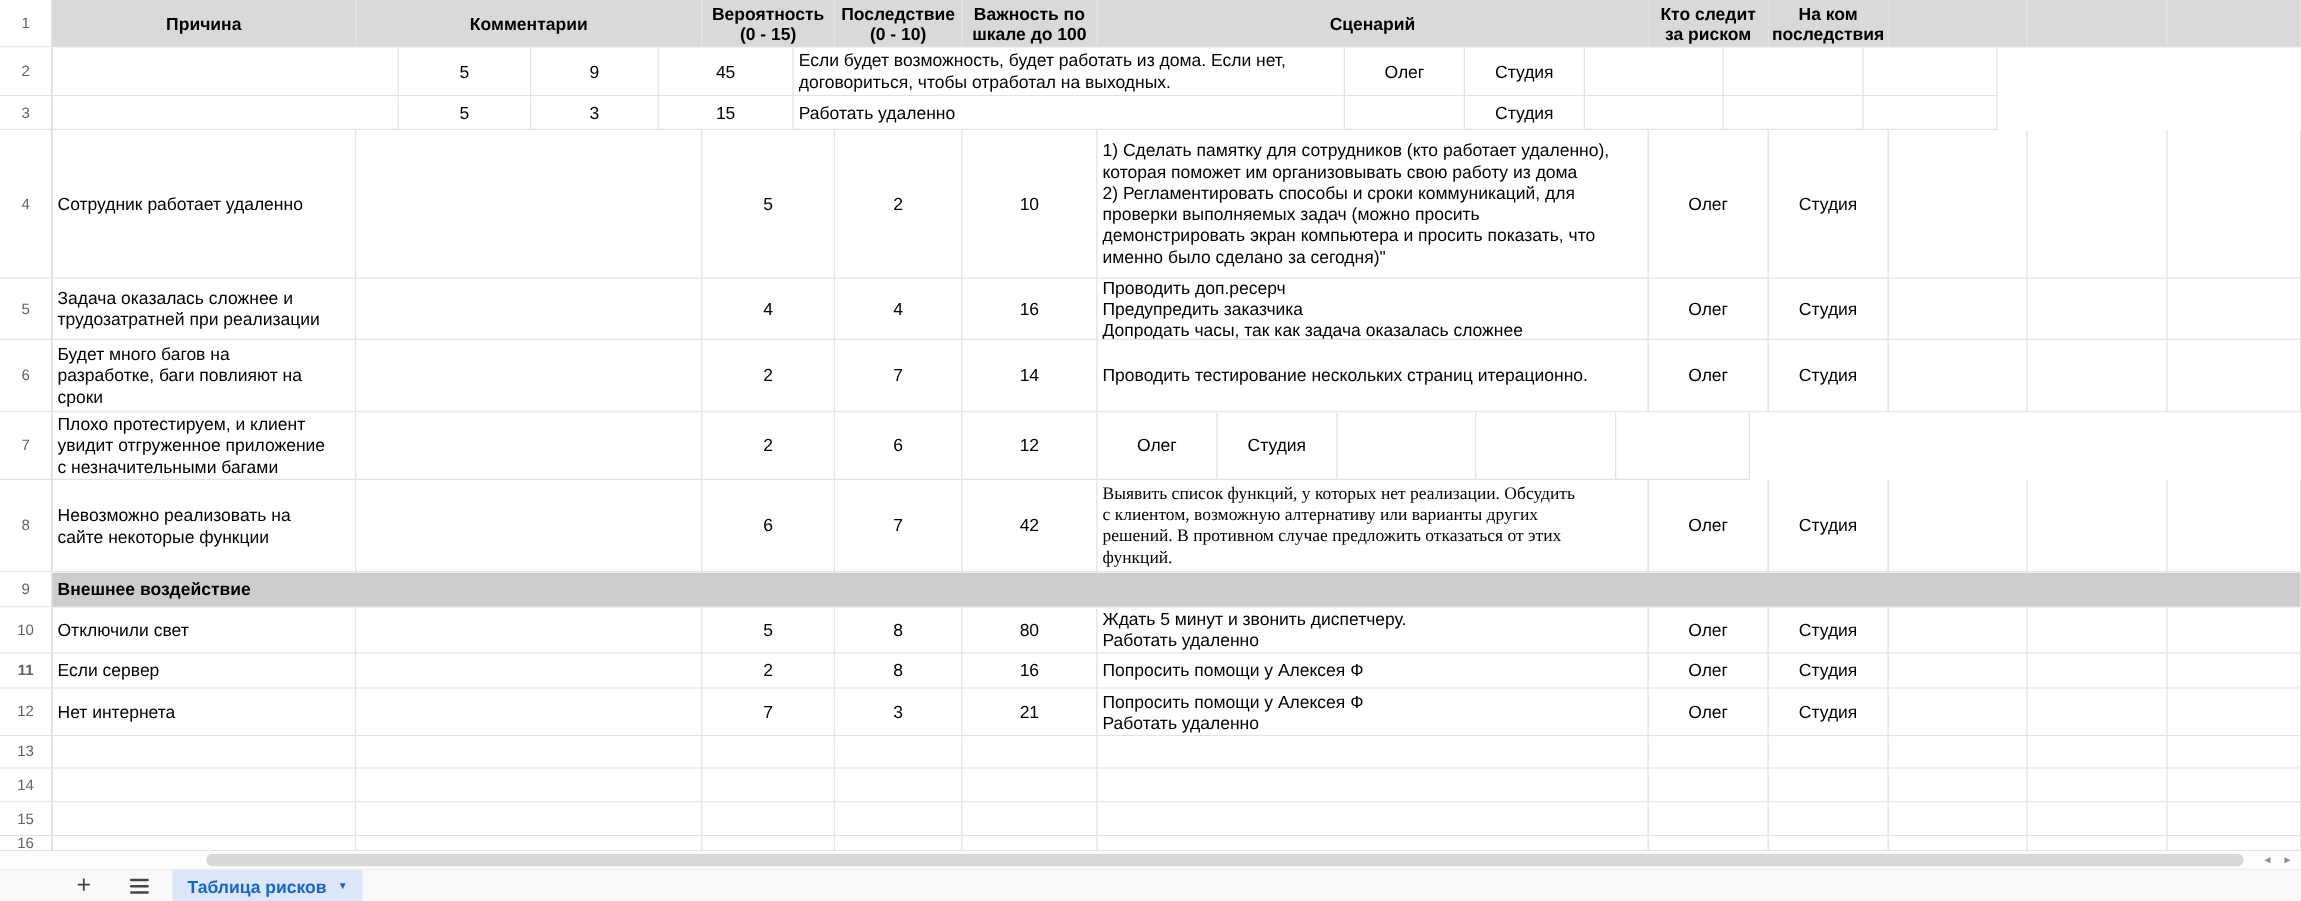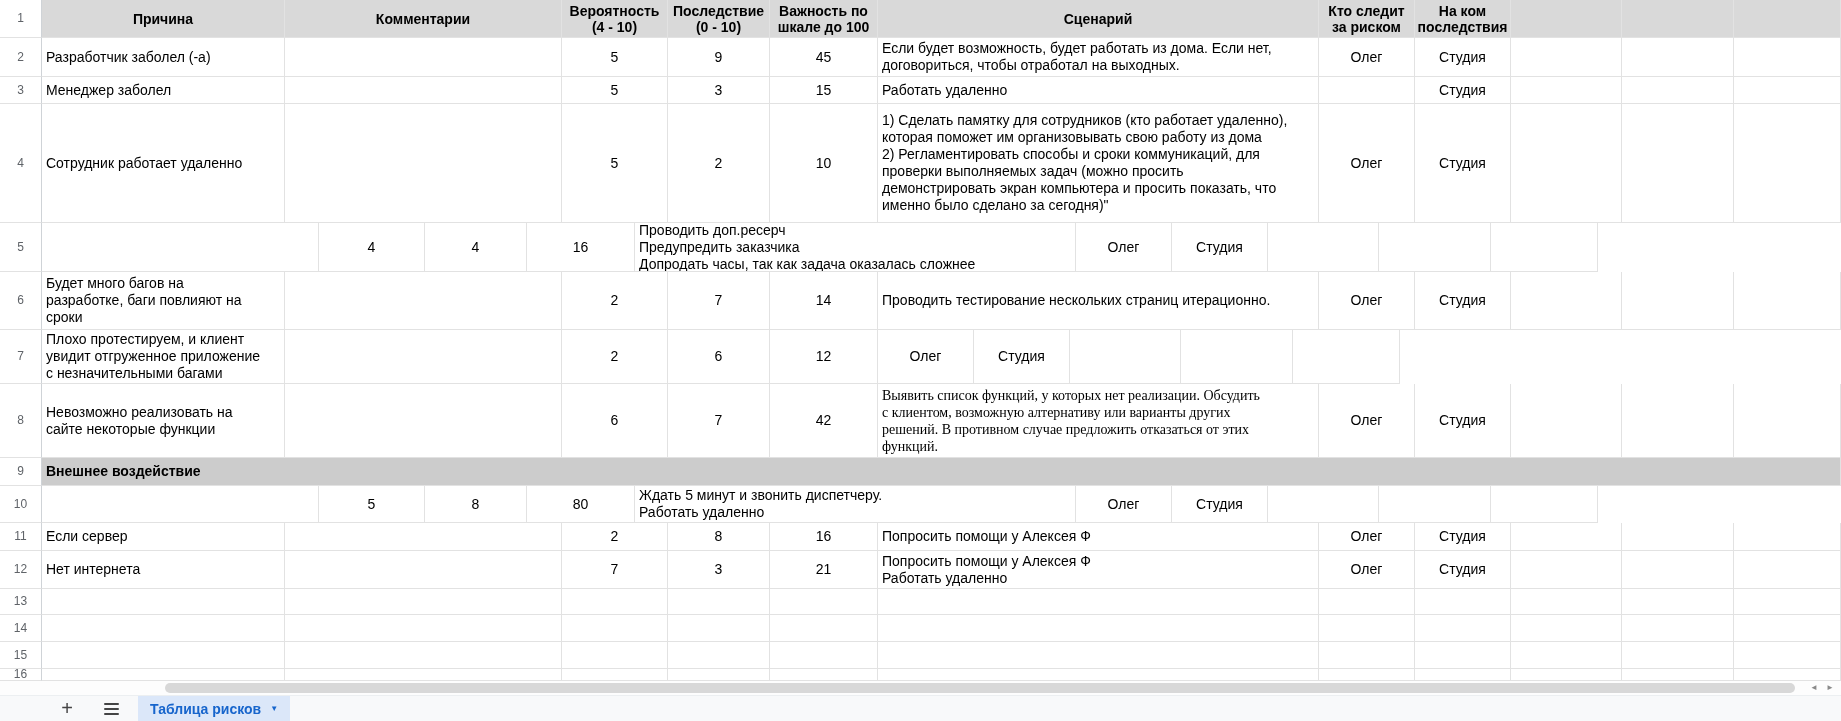--- a/index.html
+++ b/index.html
@@ -43,52 +43,50 @@
 </head>
 <body>
 
 <div id="app">
   <div id="grid">
       <div class="row header-row" style="height: 38px;">
         <div class="cell gutter" style="width: 42px;">1</div>
         <div class="cell hcell" style="width: 243px;">Причина</div>
         <div class="cell hcell" style="width: 277px;">Комментарии</div>
         <div class="cell hcell" style="width: 106px;">Вероятность
-(4 - 10)</div>
+(0 - 15)</div>
         <div class="cell hcell" style="width: 102px;">Последствие
 (0 - 10)</div>
         <div class="cell hcell" style="width: 108px;">Важность по
 шкале до 100</div>
         <div class="cell hcell" style="width: 441px; text-align: right;">Сценарий</div>
         <div class="cell hcell" style="width: 96px;">Кто следит
 за риском</div>
         <div class="cell hcell" style="width: 96px;">На ком
 последствия</div>
         <div class="cell hcell" style="width: 111px;"></div>
         <div class="cell hcell" style="width: 112px;"></div>
         <div class="cell hcell" style="width: 107px;"></div>
       </div>
       <div class="row" style="height: 39px;">
         <div class="cell gutter" style="width: 42px;">2</div>
-        <div class="cell left pre" style="width: 243px;">Разработчик заболел (-а)</div>
         <div class="cell left" style="width: 277px;"></div>
         <div class="cell center" style="width: 106px;">5</div>
         <div class="cell center" style="width: 102px;">9</div>
         <div class="cell center" style="width: 108px;">45</div>
         <div class="cell left pre" style="width: 441px;">Если будет возможность, будет работать из дома. Если нет,
 договориться, чтобы отработал на выходных.</div>
         <div class="cell center" style="width: 96px;">Олег</div>
         <div class="cell center" style="width: 96px;">Студия</div>
         <div class="cell left" style="width: 111px;"></div>
         <div class="cell left" style="width: 112px;"></div>
         <div class="cell left" style="width: 107px;"></div>
       </div>
       <div class="row" style="height: 27px;">
         <div class="cell gutter" style="width: 42px;">3</div>
-        <div class="cell left pre" style="width: 243px;">Менеджер заболел</div>
         <div class="cell left" style="width: 277px;"></div>
         <div class="cell center" style="width: 106px;">5</div>
         <div class="cell center" style="width: 102px;">3</div>
         <div class="cell center" style="width: 108px;">15</div>
         <div class="cell left pre" style="width: 441px;">Работать удаленно</div>
         <div class="cell center" style="width: 96px;"></div>
         <div class="cell center" style="width: 96px;">Студия</div>
         <div class="cell left" style="width: 111px;"></div>
         <div class="cell left" style="width: 112px;"></div>
         <div class="cell left" style="width: 107px;"></div>
@@ -107,20 +105,22 @@
 демонстрировать экран компьютера и просить показать, что
 именно было сделано за сегодня)"</div>
         <div class="cell center" style="width: 96px;">Олег</div>
         <div class="cell center" style="width: 96px;">Студия</div>
         <div class="cell left" style="width: 111px;"></div>
         <div class="cell left" style="width: 112px;"></div>
         <div class="cell left" style="width: 107px;"></div>
       </div>
       <div class="row" style="height: 49px;">
         <div class="cell gutter" style="width: 42px;">5</div>
+        <div class="cell left pre" style="width: 243px;">Задача оказалась сложнее и
+трудозатратней при реализации</div>
         <div class="cell left" style="width: 277px;"></div>
         <div class="cell center" style="width: 106px;">4</div>
         <div class="cell center" style="width: 102px;">4</div>
         <div class="cell center" style="width: 108px;">16</div>
         <div class="cell left pre" style="width: 441px;">Проводить доп.ресерч
 Предупредить заказчика
 Допродать часы, так как задача оказалась сложнее</div>
         <div class="cell center" style="width: 96px;">Олег</div>
         <div class="cell center" style="width: 96px;">Студия</div>
         <div class="cell left" style="width: 111px;"></div>
@@ -175,34 +175,35 @@
         <div class="cell left" style="width: 111px;"></div>
         <div class="cell left" style="width: 112px;"></div>
         <div class="cell left" style="width: 107px;"></div>
       </div>
       <div class="row section-row" style="height: 28px;">
         <div class="cell gutter" style="width: 42px;">9</div>
         <div class="cell scell" style="width: 1799px;">Внешнее воздействие</div>
       </div>
       <div class="row" style="height: 37px;">
         <div class="cell gutter" style="width: 42px;">10</div>
+        <div class="cell left pre" style="width: 243px;">Отключили свет</div>
         <div class="cell left" style="width: 277px;"></div>
         <div class="cell center" style="width: 106px;">5</div>
         <div class="cell center" style="width: 102px;">8</div>
         <div class="cell center" style="width: 108px;">80</div>
         <div class="cell left pre" style="width: 441px;">Ждать 5 минут и звонить диспетчеру.
 Работать удаленно</div>
         <div class="cell center" style="width: 96px;">Олег</div>
         <div class="cell center" style="width: 96px;">Студия</div>
         <div class="cell left" style="width: 111px;"></div>
         <div class="cell left" style="width: 112px;"></div>
         <div class="cell left" style="width: 107px;"></div>
       </div>
       <div class="row" style="height: 28px;">
-        <div class="cell gutter" style="width: 42px;">11</div>
+        <div class="cell gutter" style="width: 42px; font-weight: bold;">11</div>
         <div class="cell left pre" style="width: 243px;">Если сервер</div>
         <div class="cell left" style="width: 277px;"></div>
         <div class="cell center" style="width: 106px;">2</div>
         <div class="cell center" style="width: 102px;">8</div>
         <div class="cell center" style="width: 108px;">16</div>
         <div class="cell left pre" style="width: 441px;">Попросить помощи у Алексея Ф</div>
         <div class="cell center" style="width: 96px;">Олег</div>
         <div class="cell center" style="width: 96px;">Студия</div>
         <div class="cell left" style="width: 111px;"></div>
         <div class="cell left" style="width: 112px;"></div>

